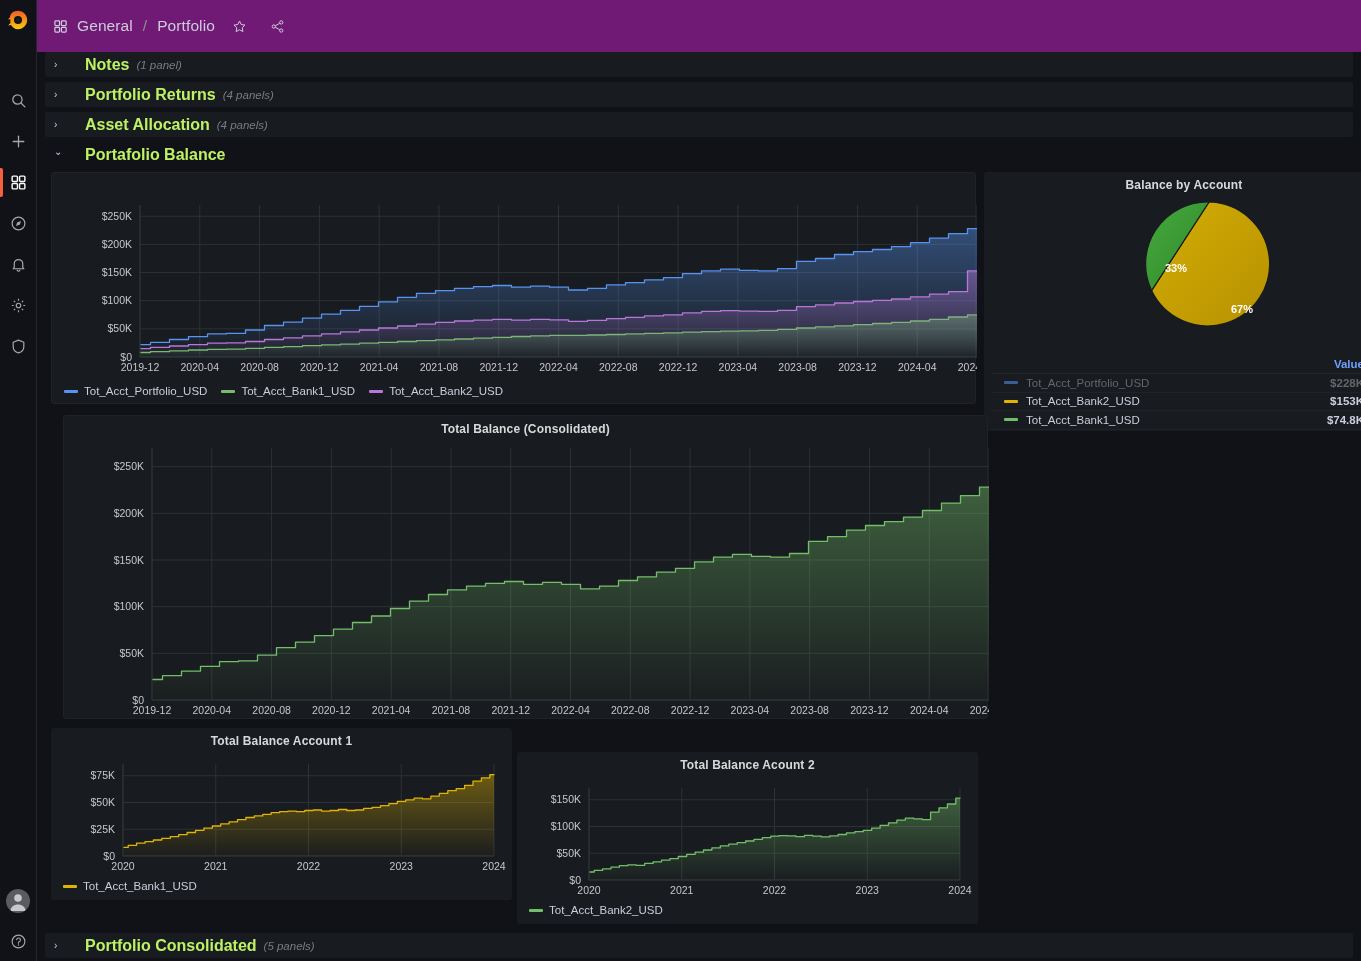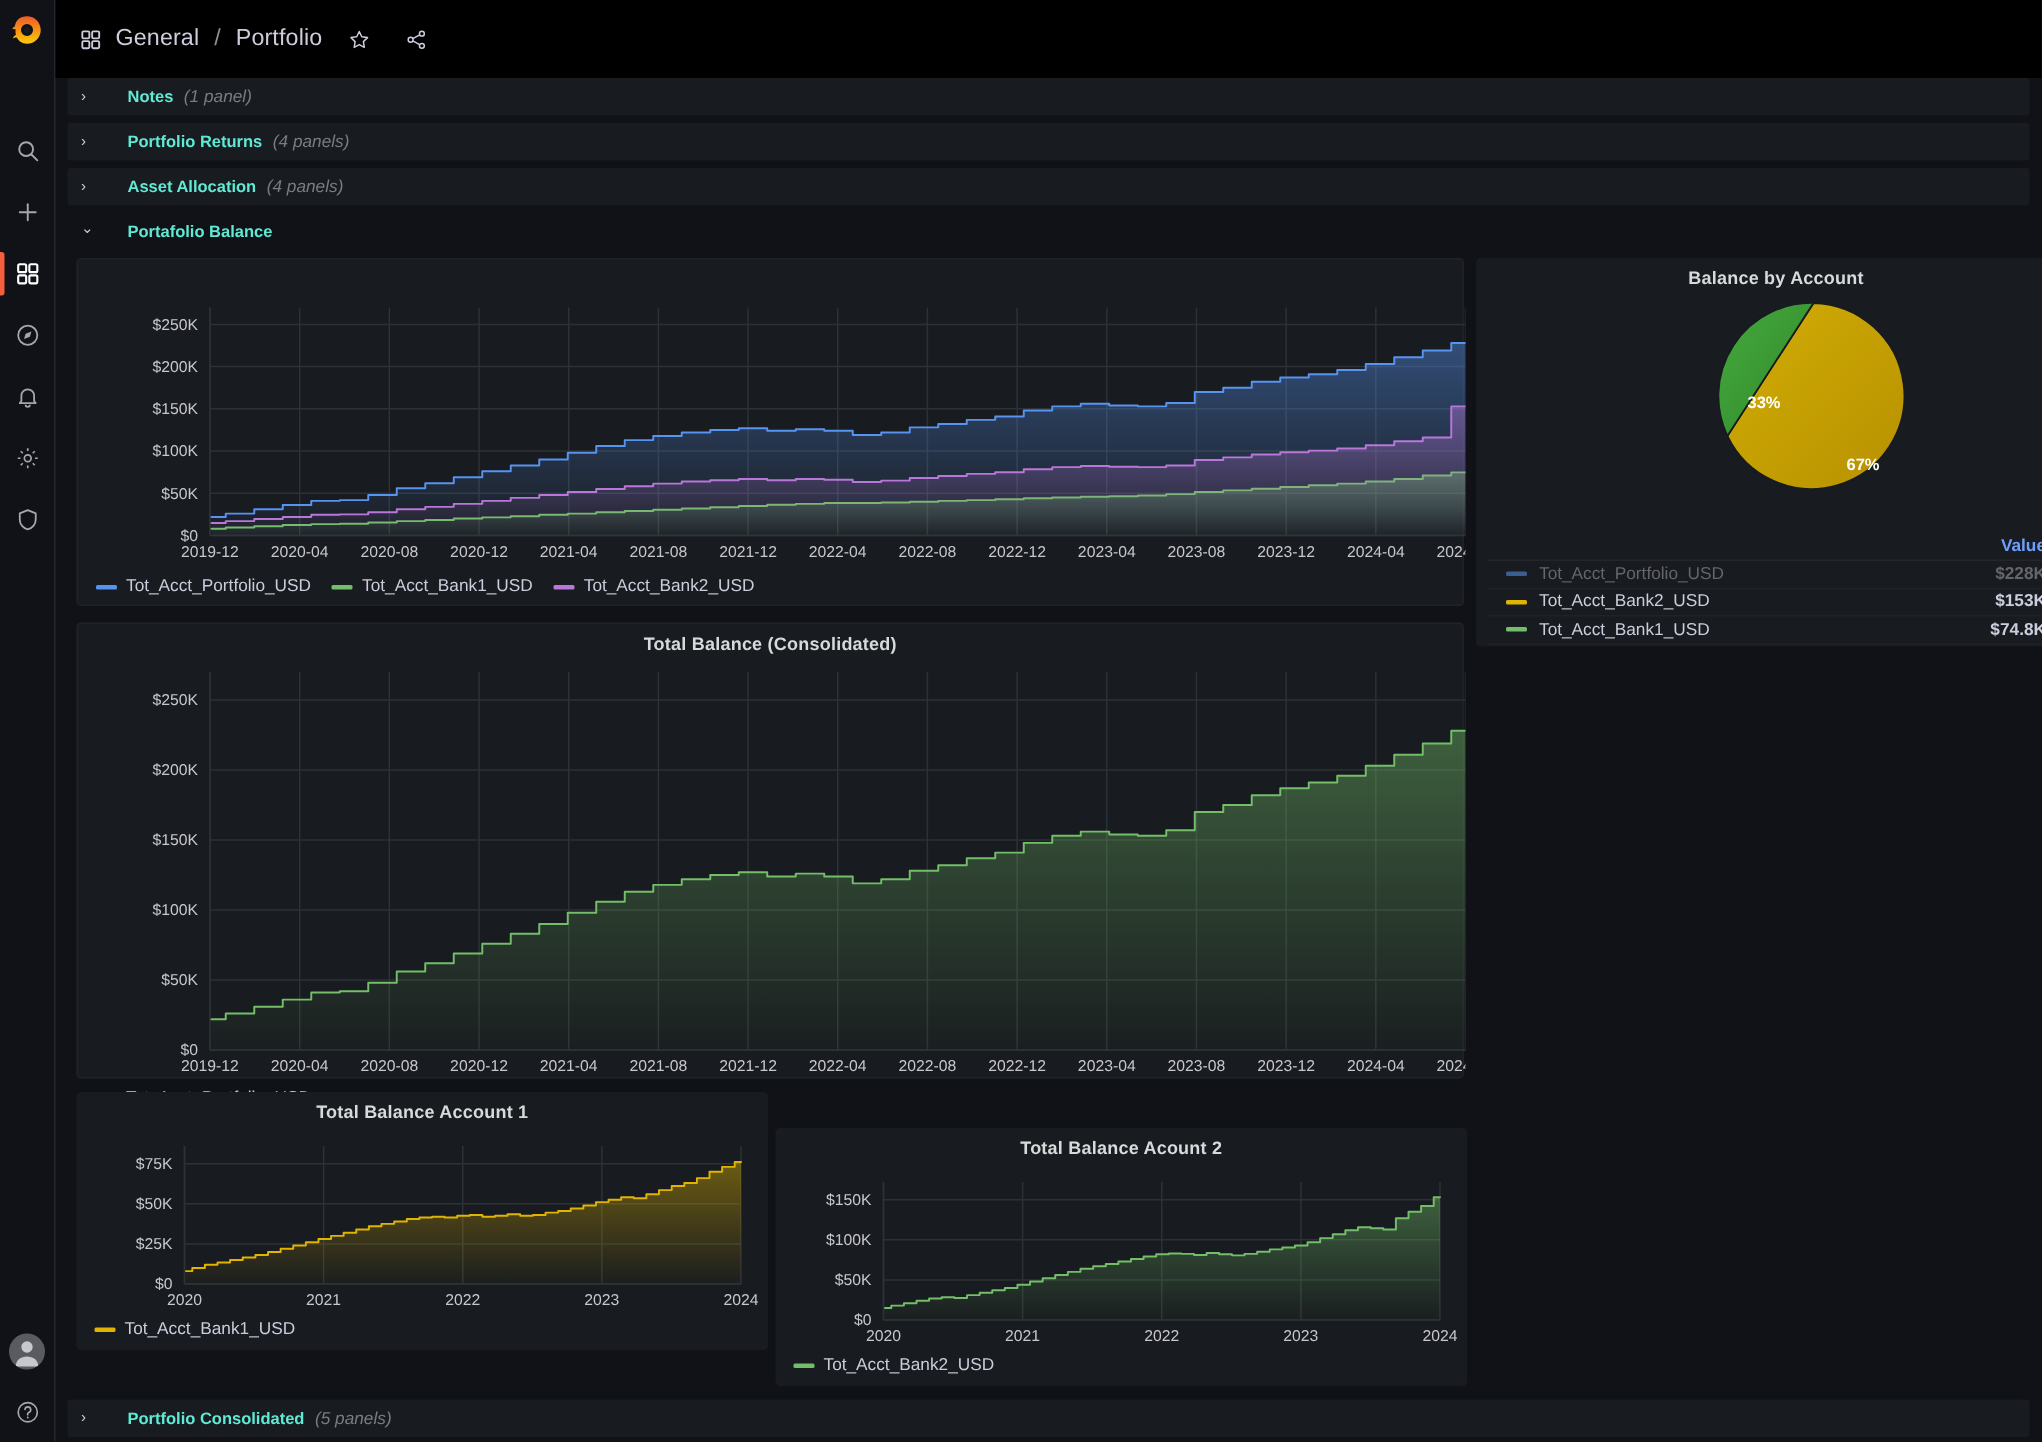--- a/index.html
+++ b/index.html
@@ -28,34 +28,34 @@
   .nav-icon.active { color: #ffffff; }
   .nav-spacer { flex: 1; }
   .avatar {
     width: 24px; height: 24px; border-radius: 50%; background: #5a5a61;
     display: flex; align-items: center; justify-content: center; overflow: hidden;
   }
   
   #header {
     position: absolute; left: 37px; top: 0; right: 0; height: 52px;
     display: flex; align-items: center; padding-left: 16px; gap: 9px;
-    background: #000000;
+    background: #701a75;
   }
   .crumb-icon { color: #ccccdc; display: flex; align-items: center; }
   .crumb-text { font-size: 15.5px; color: #ccccdc; letter-spacing: .1px; }
   .crumb-sep { color: #8e8e96; font-size: 15.5px; margin: 0 1px; }
   .hdr-btn { color: #ccccdc; display: flex; align-items: center; cursor: pointer; padding: 2px; }
   
   #content { position: absolute; left: 37px; top: 52px; right: 0; bottom: 0; }
   .row-header {
     height: 25px; margin: 0 8px 5px 8px; background: #181b1f; border-radius: 2px;
     display: flex; align-items: center; padding-left: 9px; gap: 7px; cursor: pointer;
   }
   .row-chevron { font-size: 10px; color: #ccccdc; width: 8px; display: inline-block; }
-  .row-title { font-size: 11px; font-weight: bold; color: #5eead4; padding-left: 16px; }
+  .row-title { font-size: 16px; font-weight: bold; color: #bef264; padding-left: 16px; }
   .row-count { font-size: 11.5px; font-style: italic; color: #7b7b81; }
   .row-header.open { background: transparent; margin-bottom: 2px; }
   
   .panel {
     background: #181b1f; border: 1px solid #1f2227; border-radius: 3px;
     position: absolute;
   }
   .panel-title {
     text-align: center; font-size: 12px; font-weight: bold; color: #d8d9da;
     padding-top: 6px; letter-spacing: .15px;
@@ -340,21 +340,21 @@
         <span class="lt-val">$153K</span>
       </div>
       <div class="lt-row">
         <span class="lt-sw" style="background:#73bf69"></span>
         <span class="lt-name">Tot_Acct_Bank1_USD</span>
         <span class="lt-val">$74.8K</span>
       </div>
     </div>
   </div>
 
-  <div class="panel" style="left:14px; top:363px; width:925px; height:304px;">
+  <div class="panel" style="left:26px; top:363px; width:925px; height:304px;">
     <div class="panel-title">Total Balance (Consolidated)</div>
     <svg id="svg-c1" class="plot" style="left:0; top:22px;" width="925" height="286">
         <line x1="88" y1="262" x2="925" y2="262" class="gridline"></line>
         <text x="80" y="265.6" class="axis-label" text-anchor="end">$0</text>
         <line x1="88" y1="215.33333333333334" x2="925" y2="215.33333333333334" class="gridline"></line>
         <text x="80" y="218.93333333333334" class="axis-label" text-anchor="end">$50K</text>
         <line x1="88" y1="168.66666666666669" x2="925" y2="168.66666666666669" class="gridline"></line>
         <text x="80" y="172.26666666666668" class="axis-label" text-anchor="end">$100K</text>
         <line x1="88" y1="122" x2="925" y2="122" class="gridline"></line>
         <text x="80" y="125.6" class="axis-label" text-anchor="end">$150K</text>

